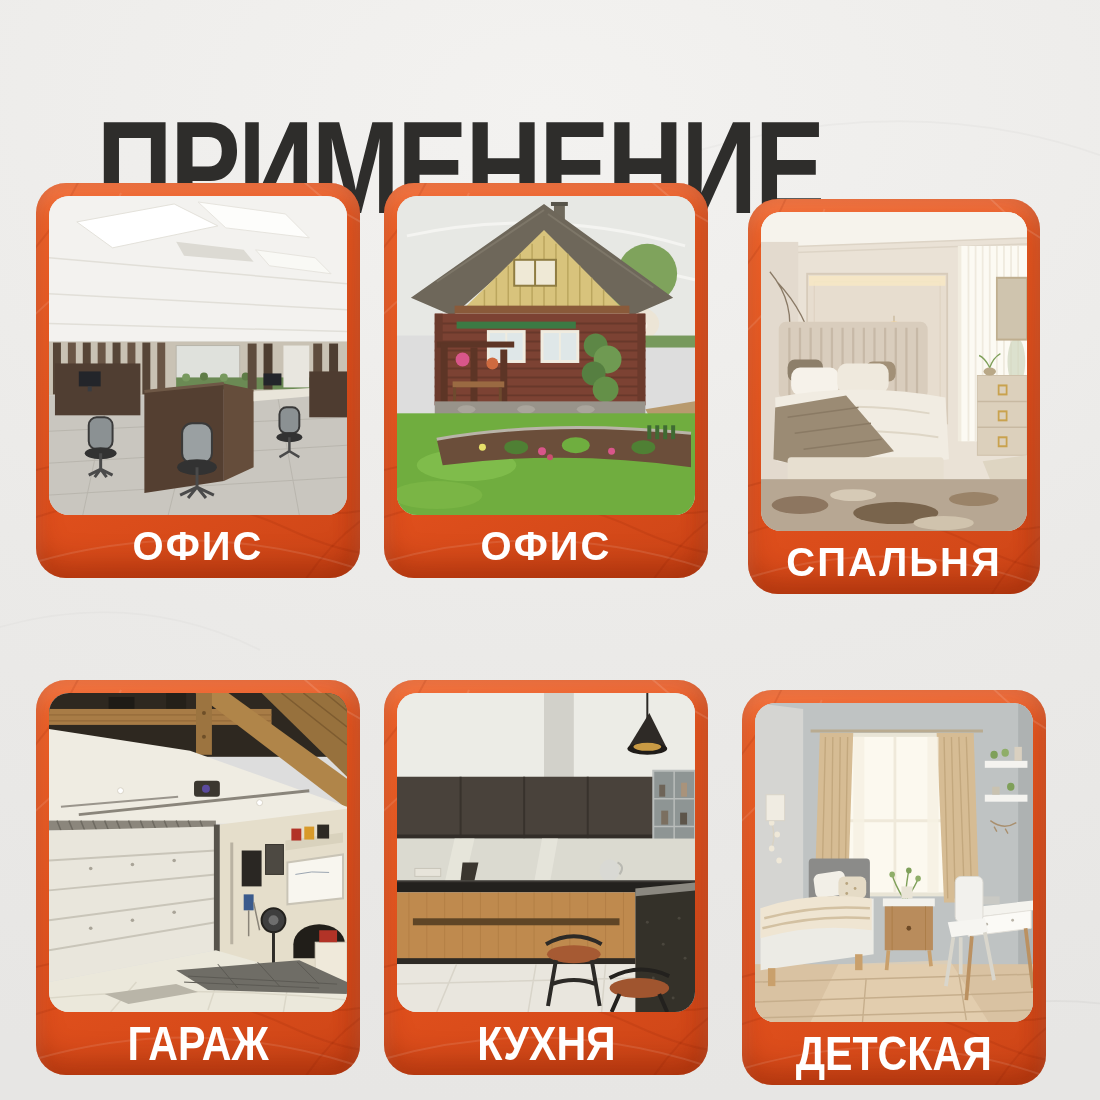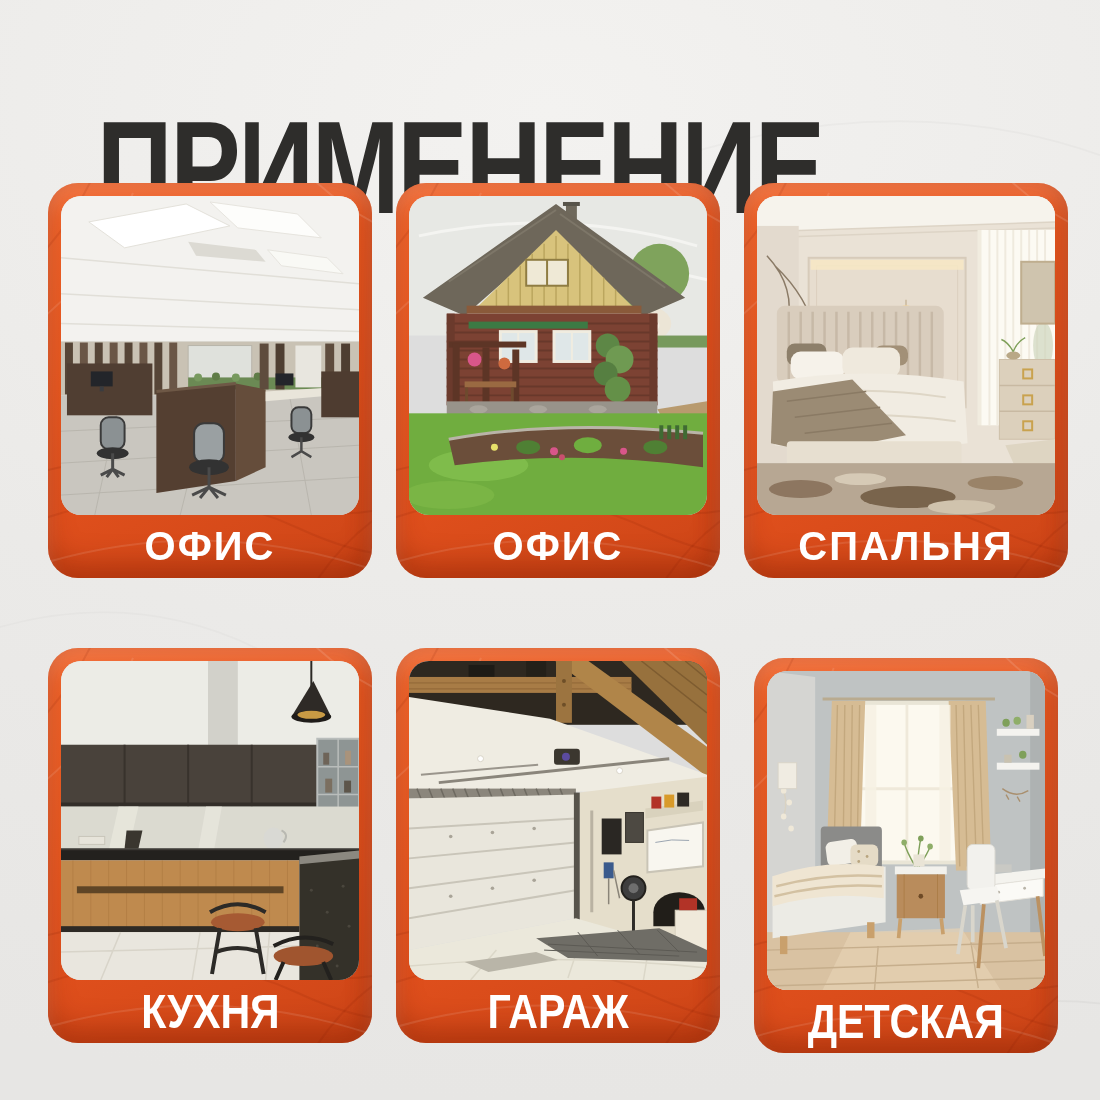--- a/index.html
+++ b/index.html
@@ -18,21 +18,21 @@
   .title{
     position:absolute;top:14px;left:6px;width:100%;
     text-align:left;
     font-size:132px;line-height:1.0;font-weight:bold;
     color:#2e2d2b;
     letter-spacing:-3px;
     white-space:nowrap;
   }
   .title .squeeze{display:inline-block;transform:scaleX(0.80);transform-origin:center;}
   .grid{
-    position:absolute;top:183px;left:48px;width:1020px;
+    position:absolute;top:183px;left:36px;width:1020px;
     display:grid;
     grid-template-columns:repeat(3,1fr);
     column-gap:24px;row-gap:70px;
   }
   .card{
     position:relative;height:395px;
     border-radius:30px;
     padding:13px 13px 0 13px;
     box-sizing:border-box;
     background:linear-gradient(155deg,#f2652a 0%, #e8571f 38%, #df4f1c 62%, #cc4517 100%);
@@ -224,21 +224,21 @@
             <rect x="260" y="230" width="4" height="14" fill="#3f6b33"></rect>
           <rect x="268" y="230" width="4" height="14" fill="#3f6b33"></rect>
             <rect x="276" y="230" width="4" height="14" fill="#3f6b33"></rect>
         </svg>
       </div>
       <figcaption class="caption round">
           <span>ОФИС</span>
         </figcaption>
     </figure>
 
-    <figure class="card" style="margin:0">
+    <figure class="card" style="margin:16px">
       <svg class="waves">
           <use href="#wavepat"></use>
         </svg>
       <div class="photo">
         <svg viewBox="0 0 300 320" preserveAspectRatio="none">
           <rect x="0" y="0" width="300" height="268" fill="#eae2d6"></rect>
           <polygon points="0,0 300,0 300,26 0,36" fill="#f6f3ec"></polygon>
           <path d="M0,36 L300,26 M0,42 L300,32" stroke="#ddd4c6" stroke-width="1.5" fill="none"></path>
           <rect x="0" y="30" width="42" height="238" fill="#e3dace"></rect>
           <path d="M10,60 Q40,92 30,132 M18,70 Q52,102 60,142" stroke="#8a7a66" stroke-width="1.5" fill="none"></path>
@@ -279,81 +279,20 @@
           <rect x="0" y="268" width="300" height="52" fill="#b7a793"></rect>
           <ellipse cx="44" cy="294" rx="32" ry="9" fill="#8d7660"></ellipse>
           <ellipse cx="152" cy="302" rx="48" ry="11" fill="#6f583f" opacity="0.85"></ellipse>
           <ellipse cx="240" cy="288" rx="28" ry="7" fill="#9a8368"></ellipse>
           <ellipse cx="104" cy="284" rx="26" ry="6" fill="#d6cab6"></ellipse>
           <ellipse cx="206" cy="312" rx="34" ry="7" fill="#d0c3ad"></ellipse>
         </svg>
       </div>
       <figcaption class="caption round">
           <span>СПАЛЬНЯ</span>
-        </figcaption>
-    </figure>
-
-    <figure class="card" style="margin:0">
-      <svg class="waves">
-          <use href="#wavepat"></use>
-        </svg>
-      <div class="photo">
-        <svg viewBox="0 0 300 320" preserveAspectRatio="none">
-          <rect x="0" y="0" width="300" height="90" fill="#ecece6"></rect>
-          <rect x="148" y="0" width="30" height="90" fill="#d2d1ca"></rect>
-          <path d="M252,0 L252,38" stroke="#2b2925" stroke-width="2"></path>
-          <polygon points="232,56 272,56 254,20" fill="#2e2a26"></polygon>
-          <ellipse cx="252" cy="56" rx="20" ry="6" fill="#1f1c19"></ellipse>
-          <ellipse cx="252" cy="54" rx="14" ry="4" fill="#c89a44"></ellipse>
-          <rect x="0" y="84" width="258" height="62" fill="#49423b"></rect>
-          <path d="M64,84 V146 M128,84 V146 M192,84 V146" stroke="#38322c" stroke-width="2"></path>
-          <rect x="0" y="142" width="258" height="4" fill="#332e29"></rect>
-          <rect x="258" y="78" width="42" height="86" fill="#8e9594" stroke="#b9bdbb" stroke-width="2"></rect>
-          <path d="M258,106 H300 M258,134 H300 M279,78 V164" stroke="#b9bdbb" stroke-width="1.5"></path>
-          <rect x="264" y="92" width="6" height="12" fill="#6e6458"></rect>
-            <rect x="286" y="90" width="6" height="14" fill="#a9937b"></rect>
-          <rect x="266" y="118" width="7" height="14" fill="#7b6f60"></rect>
-            <rect x="285" y="120" width="7" height="12" fill="#5d554a"></rect>
-          <rect x="0" y="146" width="300" height="44" fill="#dbdad0"></rect>
-          <polygon points="58,146 78,146 68,190 48,190" fill="#e7e6dc" opacity="0.85"></polygon>
-          <polygon points="146,146 162,146 154,190 138,190" fill="#e7e6dc" opacity="0.8"></polygon>
-          <rect x="18" y="176" width="26" height="8" fill="#e7e4da" stroke="#c9c6ba"></rect>
-          <polygon points="66,170 82,170 78,188 64,188" fill="#3a362f"></polygon>
-          <ellipse cx="214" cy="178" rx="10" ry="11" fill="#d9d9d4"></ellipse>
-          <path d="M222,170 q8,4 2,12" stroke="#b9b9b2" stroke-width="2" fill="none"></path>
-          <rect x="0" y="188" width="300" height="12" fill="#23211e"></rect>
-          <path d="M0,189 H300" stroke="#3c3935" stroke-width="1.5"></path>
-          <rect x="0" y="200" width="240" height="72" fill="#bf8a4e"></rect>
-          <path d="M12,200 V272 M30,200 V272 M48,200 V272 M66,200 V272 M84,200 V272 M102,200 V272 M120,200 V272 M138,200 V272 M156,200 V272 M174,200 V272 M192,200 V272 M210,200 V272 M228,200 V272" stroke="#ab7840" stroke-width="1" opacity="0.6"></path>
-          <rect x="16" y="226" width="208" height="7" fill="#5f4526"></rect>
-          <rect x="0" y="266" width="240" height="6" fill="#2e2a25"></rect>
-          <rect x="0" y="272" width="240" height="48" fill="#e9e6de"></rect>
-          <path d="M0,292 L240,286 M60,272 L40,320 M140,272 L132,320 M210,272 L206,320" stroke="#d8d4c9" stroke-width="1.5" fill="none"></path>
-          <g>
-            <path d="M150,252 Q178,236 206,252" stroke="#2c2a27" stroke-width="4" fill="none"></path>
-            <ellipse cx="178" cy="262" rx="27" ry="9" fill="#a65a33"></ellipse>
-            <path d="M160,268 L152,314 M196,268 L204,314 M156,292 Q178,284 200,292" stroke="#2c2a27" stroke-width="4" fill="none"></path>
-          </g>
-          <polygon points="240,196 300,190 300,320 240,320" fill="#343129"></polygon>
-          <polygon points="240,196 300,190 300,198 240,204" fill="#8b8880"></polygon>
-          <circle cx="252" cy="230" r="1.5" fill="#4a463d"></circle>
-            <circle cx="268" cy="252" r="1.5" fill="#4a463d"></circle>
-          <circle cx="284" cy="226" r="1.5" fill="#4a463d"></circle>
-            <circle cx="258" cy="286" r="1.5" fill="#4a463d"></circle>
-          <circle cx="278" cy="306" r="1.5" fill="#4a463d"></circle>
-            <circle cx="290" cy="266" r="1.5" fill="#4a463d"></circle>
-          <g>
-            <path d="M214,286 Q244,270 274,284" stroke="#23211e" stroke-width="4" fill="none"></path>
-            <ellipse cx="244" cy="296" rx="30" ry="10" fill="#a0552f"></ellipse>
-            <path d="M224,302 L216,320 M264,302 L272,320" stroke="#23211e" stroke-width="4" fill="none"></path>
-          </g>
-        </svg>
-      </div>
-      <figcaption class="caption cond">
-          <span class="squeeze">КУХНЯ</span>
         </figcaption>
     </figure>
 
     <figure class="card" style="margin:0">
       <svg class="waves">
           <use href="#wavepat"></use>
         </svg>
       <div class="photo">
         <svg viewBox="0 0 300 320" preserveAspectRatio="none">
           <rect x="0" y="0" width="300" height="64" fill="#2e2820"></rect>
@@ -406,20 +345,81 @@
           <rect x="272" y="238" width="18" height="12" fill="#b23327"></rect>
           <polygon points="0,290 168,258 300,296 300,320 0,320" fill="#ebe8db"></polygon>
           <path d="M0,306 Q150,292 300,308 M62,320 L88,290 M160,318 L170,288 M236,320 L240,296" stroke="#dbd7c8" stroke-width="1.5" fill="none"></path>
           <polygon points="128,278 252,268 300,290 300,302 160,298" fill="#6f6d66"></polygon>
           <path d="M140,284 L290,292 M136,290 L272,296 M170,272 L190,296 M210,270 L232,294 M250,270 L272,292" stroke="#5c5a54" stroke-width="1" fill="none"></path>
           <polygon points="56,302 128,292 150,300 80,312" fill="#b9b5a8"></polygon>
         </svg>
       </div>
       <figcaption class="caption cond">
           <span class="squeeze">ГАРАЖ</span>
+        </figcaption>
+    </figure>
+
+    <figure class="card" style="margin:0">
+      <svg class="waves">
+          <use href="#wavepat"></use>
+        </svg>
+      <div class="photo">
+        <svg viewBox="0 0 300 320" preserveAspectRatio="none">
+          <rect x="0" y="0" width="300" height="90" fill="#ecece6"></rect>
+          <rect x="148" y="0" width="30" height="90" fill="#d2d1ca"></rect>
+          <path d="M252,0 L252,38" stroke="#2b2925" stroke-width="2"></path>
+          <polygon points="232,56 272,56 254,20" fill="#2e2a26"></polygon>
+          <ellipse cx="252" cy="56" rx="20" ry="6" fill="#1f1c19"></ellipse>
+          <ellipse cx="252" cy="54" rx="14" ry="4" fill="#c89a44"></ellipse>
+          <rect x="0" y="84" width="258" height="62" fill="#49423b"></rect>
+          <path d="M64,84 V146 M128,84 V146 M192,84 V146" stroke="#38322c" stroke-width="2"></path>
+          <rect x="0" y="142" width="258" height="4" fill="#332e29"></rect>
+          <rect x="258" y="78" width="42" height="86" fill="#8e9594" stroke="#b9bdbb" stroke-width="2"></rect>
+          <path d="M258,106 H300 M258,134 H300 M279,78 V164" stroke="#b9bdbb" stroke-width="1.5"></path>
+          <rect x="264" y="92" width="6" height="12" fill="#6e6458"></rect>
+            <rect x="286" y="90" width="6" height="14" fill="#a9937b"></rect>
+          <rect x="266" y="118" width="7" height="14" fill="#7b6f60"></rect>
+            <rect x="285" y="120" width="7" height="12" fill="#5d554a"></rect>
+          <rect x="0" y="146" width="300" height="44" fill="#dbdad0"></rect>
+          <polygon points="58,146 78,146 68,190 48,190" fill="#e7e6dc" opacity="0.85"></polygon>
+          <polygon points="146,146 162,146 154,190 138,190" fill="#e7e6dc" opacity="0.8"></polygon>
+          <rect x="18" y="176" width="26" height="8" fill="#e7e4da" stroke="#c9c6ba"></rect>
+          <polygon points="66,170 82,170 78,188 64,188" fill="#3a362f"></polygon>
+          <ellipse cx="214" cy="178" rx="10" ry="11" fill="#d9d9d4"></ellipse>
+          <path d="M222,170 q8,4 2,12" stroke="#b9b9b2" stroke-width="2" fill="none"></path>
+          <rect x="0" y="188" width="300" height="12" fill="#23211e"></rect>
+          <path d="M0,189 H300" stroke="#3c3935" stroke-width="1.5"></path>
+          <rect x="0" y="200" width="240" height="72" fill="#bf8a4e"></rect>
+          <path d="M12,200 V272 M30,200 V272 M48,200 V272 M66,200 V272 M84,200 V272 M102,200 V272 M120,200 V272 M138,200 V272 M156,200 V272 M174,200 V272 M192,200 V272 M210,200 V272 M228,200 V272" stroke="#ab7840" stroke-width="1" opacity="0.6"></path>
+          <rect x="16" y="226" width="208" height="7" fill="#5f4526"></rect>
+          <rect x="0" y="266" width="240" height="6" fill="#2e2a25"></rect>
+          <rect x="0" y="272" width="240" height="48" fill="#e9e6de"></rect>
+          <path d="M0,292 L240,286 M60,272 L40,320 M140,272 L132,320 M210,272 L206,320" stroke="#d8d4c9" stroke-width="1.5" fill="none"></path>
+          <g>
+            <path d="M150,252 Q178,236 206,252" stroke="#2c2a27" stroke-width="4" fill="none"></path>
+            <ellipse cx="178" cy="262" rx="27" ry="9" fill="#a65a33"></ellipse>
+            <path d="M160,268 L152,314 M196,268 L204,314 M156,292 Q178,284 200,292" stroke="#2c2a27" stroke-width="4" fill="none"></path>
+          </g>
+          <polygon points="240,196 300,190 300,320 240,320" fill="#343129"></polygon>
+          <polygon points="240,196 300,190 300,198 240,204" fill="#8b8880"></polygon>
+          <circle cx="252" cy="230" r="1.5" fill="#4a463d"></circle>
+            <circle cx="268" cy="252" r="1.5" fill="#4a463d"></circle>
+          <circle cx="284" cy="226" r="1.5" fill="#4a463d"></circle>
+            <circle cx="258" cy="286" r="1.5" fill="#4a463d"></circle>
+          <circle cx="278" cy="306" r="1.5" fill="#4a463d"></circle>
+            <circle cx="290" cy="266" r="1.5" fill="#4a463d"></circle>
+          <g>
+            <path d="M214,286 Q244,270 274,284" stroke="#23211e" stroke-width="4" fill="none"></path>
+            <ellipse cx="244" cy="296" rx="30" ry="10" fill="#a0552f"></ellipse>
+            <path d="M224,302 L216,320 M264,302 L272,320" stroke="#23211e" stroke-width="4" fill="none"></path>
+          </g>
+        </svg>
+      </div>
+      <figcaption class="caption cond">
+          <span class="squeeze">КУХНЯ</span>
         </figcaption>
     </figure>
 
     <figure class="card" style="margin:10px">
       <svg class="waves">
           <use href="#wavepat"></use>
         </svg>
       <div class="photo">
         <svg viewBox="0 0 300 320" preserveAspectRatio="none">
           <rect x="0" y="0" width="300" height="268" fill="#bfc3c3"></rect>

